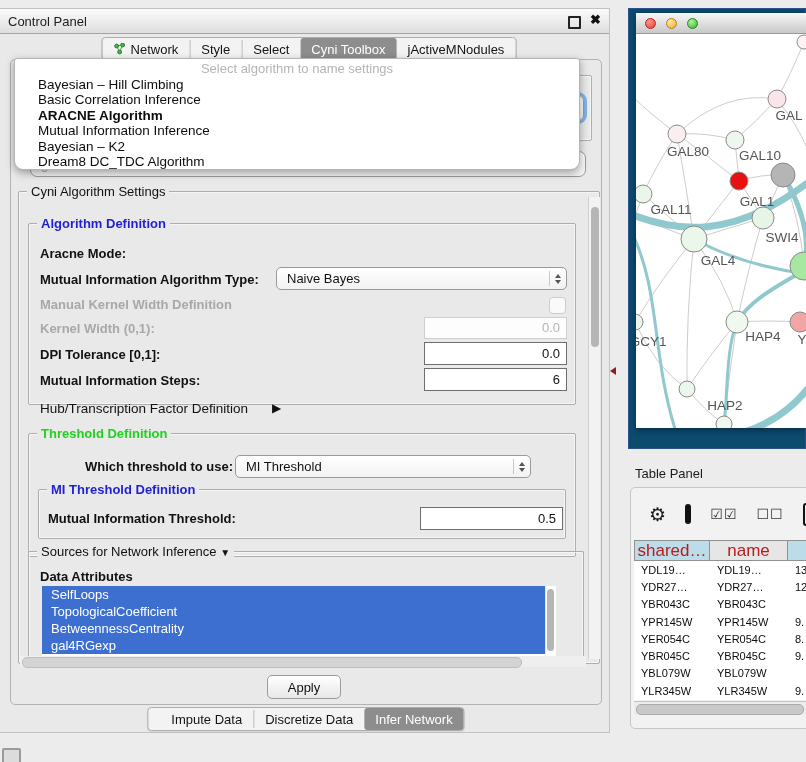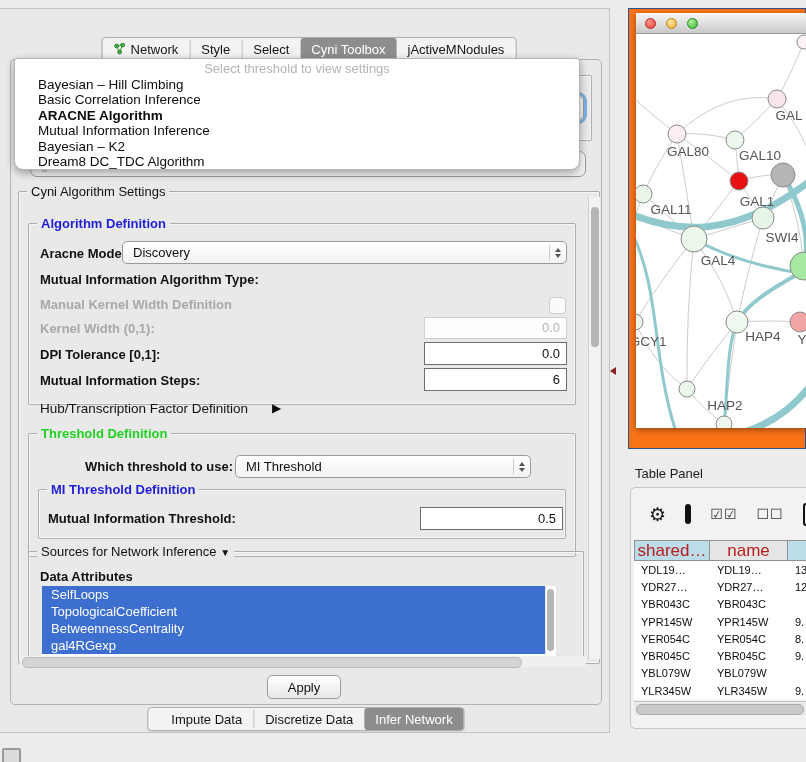--- a/index.html
+++ b/index.html
@@ -52,21 +52,21 @@
   .hthumb{background:#d4d4d4;border:1px solid #bdbdbd;border-radius:5px;}
 
   
   #attr-list{background:#fff;overflow:hidden;}
   .attr-item{height:17px;line-height:17px;background:#3c6fd0;color:#fff;font-size:13px;padding-left:9px;white-space:nowrap;}
 
   #apply-btn{left:267px;top:666px;width:72px;height:22px;background:linear-gradient(#ffffff,#e7e7e7);border:1px solid #9b9b9b;border-radius:5px;font-size:13px;color:#111;display:flex;align-items:center;justify-content:center;}
   #bottom-tabs{left:306px;top:698px;transform:translateX(-50%);padding-left:12px;}
 
   
-  #net-frame{left:628px;top:8px;width:178px;height:441px;background:#f97316;box-shadow:inset 0 0 0 1px #2d528c;}
+  #net-frame{left:628px;top:8px;width:178px;height:441px;background:#0c4a6e;box-shadow:inset 0 0 0 1px #2d528c;}
   #net-window{left:8px;top:5px;width:170px;height:415px;background:#fff;box-shadow:0 2px 6px rgba(0,0,0,.4);}
   #net-titlebar{left:0;top:0;width:100%;height:21px;background:linear-gradient(#f7f7f7,#c9c9c9);border-bottom:1px solid #9a9a9a;display:flex;align-items:center;gap:10px;padding-left:9px;box-sizing:border-box;}
   .light{width:11px;height:11px;border-radius:50%;box-sizing:border-box;}
   .light.red{background:radial-gradient(circle at 35% 30%,#ff9a90,#e63c30);border:1px solid #b5281e;}
   .light.yellow{background:radial-gradient(circle at 35% 30%,#ffe9a8,#f0a829);border:1px solid #c07f1a;}
   .light.green{background:radial-gradient(circle at 35% 30%,#b7f0a0,#2fb52f);border:1px solid #1f8a1f;}
   #net-canvas{left:0;top:21px;width:170px;height:394px;background:#fff;overflow:hidden;}
 
   
   #table-title{left:635px;top:466px;font-size:13px;color:#1c1c1c;}
@@ -89,20 +89,25 @@
 
   #splitter-arrow{left:610px;top:367px;width:0;height:0;border-top:4px solid transparent;border-bottom:4px solid transparent;border-right:6px solid #8b2020;}
   #corner-grip{left:2px;top:748px;width:15px;height:16px;border:2px solid #9a9a9a;background:#dcdcdc;border-radius:2px;}
 </style>
 </head>
 <body>
 
 <div id="app">
 
   <div class="abs" id="control-panel">
+    <div class="abs" id="cp-titlebar">
+      <span id="cp-title">Control Panel</span>
+      <span id="cp-float"></span>
+      <span id="cp-close">✖</span>
+    </div>
 
     <div class="abs seg" id="top-tabs">
       <div class="tab">
         <svg width="12" height="12" viewBox="0 0 12 12">
           <line x1="3" y1="3" x2="9" y2="2" stroke="#3aa13a" stroke-width="1"></line>
           <line x1="3" y1="3" x2="6" y2="9" stroke="#3aa13a" stroke-width="1"></line>
           <line x1="9" y1="2" x2="6" y2="9" stroke="#3aa13a" stroke-width="1"></line>
           <circle cx="3" cy="3" r="1.9" fill="#49b849" stroke="#2c7d2c"></circle>
           <circle cx="9" cy="2" r="1.9" fill="#49b849" stroke="#2c7d2c"></circle>
           <circle cx="6" cy="9" r="1.9" fill="#49b849" stroke="#2c7d2c"></circle>
@@ -133,21 +138,21 @@
       <span class="arrows">
           <span class="tri-up"></span>
           <span class="tri-dn"></span>
         </span>
     </div>
     <div class="abs combo" style="left:30px;top:142px;width:556px;height:26px;border-radius:7px;">
       <span class="val" style="color:#a3a3a3;">gal-filtered sif default node</span>
     </div>
 
     <div class="abs" id="algo-popup">
-      <div id="popup-placeholder">Select threshold to view settings</div>
+      <div id="popup-placeholder">Select algorithm to name settings</div>
       <div id="algo-list">
           <div class="algo-item">Bayesian – Hill Climbing</div>
           <div class="algo-item">Basic Correlation Inference</div>
           <div class="algo-item bold">ARACNE Algorithm</div>
           <div class="algo-item">Mutual Information Inference</div>
           <div class="algo-item">Bayesian – K2</div>
           <div class="algo-item">Dream8 DC_TDC Algorithm</div>
         </div>
     </div>
 
@@ -156,28 +161,28 @@
     </div>
 
     <div class="abs vtrack" style="left:588px;top:188px;width:11px;height:462px;">
       <div class="vthumb" style="position:absolute;left:1.5px;top:10px;width:8px;height:140px;"></div>
     </div>
 
     <div class="abs grp" style="left:28px;top:214px;width:548px;height:182px;">
       <span class="grp-title blue">Algorithm Definition</span>
     </div>
     <span class="abs lbl" style="left:40px;top:237px;">Aracne Mode:</span>
-    <div class="abs combo" style="left:122px;top:232px;width:445px;height:23px;">
-      <span class="val">Discovery</span>
+    <span class="abs lbl" style="left:40px;top:263px;">Mutual Information Algorithm Type:</span>
+    <div class="abs combo" style="left:276px;top:258px;width:291px;height:23px;">
+      <span class="val">Naive Bayes</span>
       <span class="arrows">
           <span class="tri-up"></span>
           <span class="tri-dn"></span>
         </span>
     </div>
-    <span class="abs lbl" style="left:40px;top:263px;">Mutual Information Algorithm Type:</span>
     <span class="abs lbl disabled" style="left:40px;top:288px;">Manual Kernel Width Definition</span>
     <div class="abs" style="left:549px;top:288px;width:15px;height:15px;border:1px solid #cdcdcd;border-radius:4px;background:#fafafa;"></div>
     <span class="abs lbl disabled" style="left:40px;top:312px;">Kernel Width (0,1):</span>
     <div class="abs field disabled" style="left:424px;top:308px;width:143px;height:22px;">0.0</div>
     <span class="abs lbl" style="left:40px;top:338px;">DPI Tolerance [0,1]:</span>
     <div class="abs field" style="left:424px;top:333px;width:143px;height:23px;line-height:21px;">0.0</div>
     <span class="abs lbl" style="left:40px;top:364px;">Mutual Information Steps:</span>
     <div class="abs field" style="left:424px;top:359px;width:143px;height:23px;line-height:21px;">6</div>
 
     <span class="abs" style="left:40px;top:392px;font-size:13.5px;color:#111;">Hub/Transcription Factor Definition</span>

